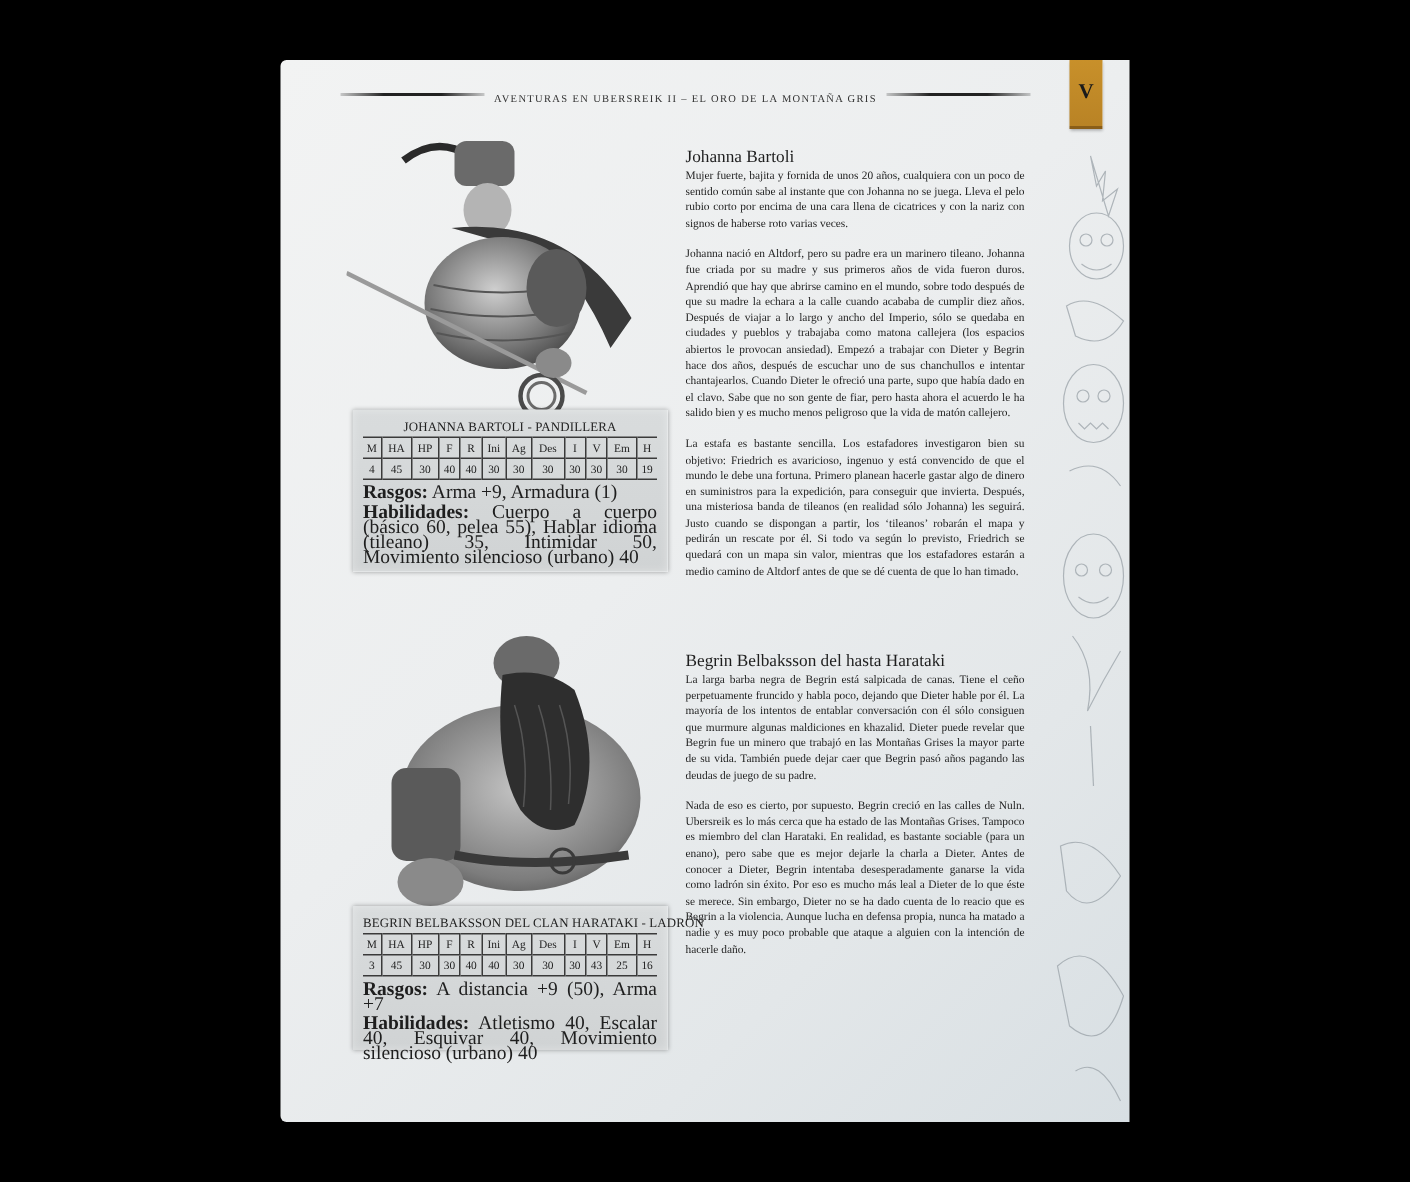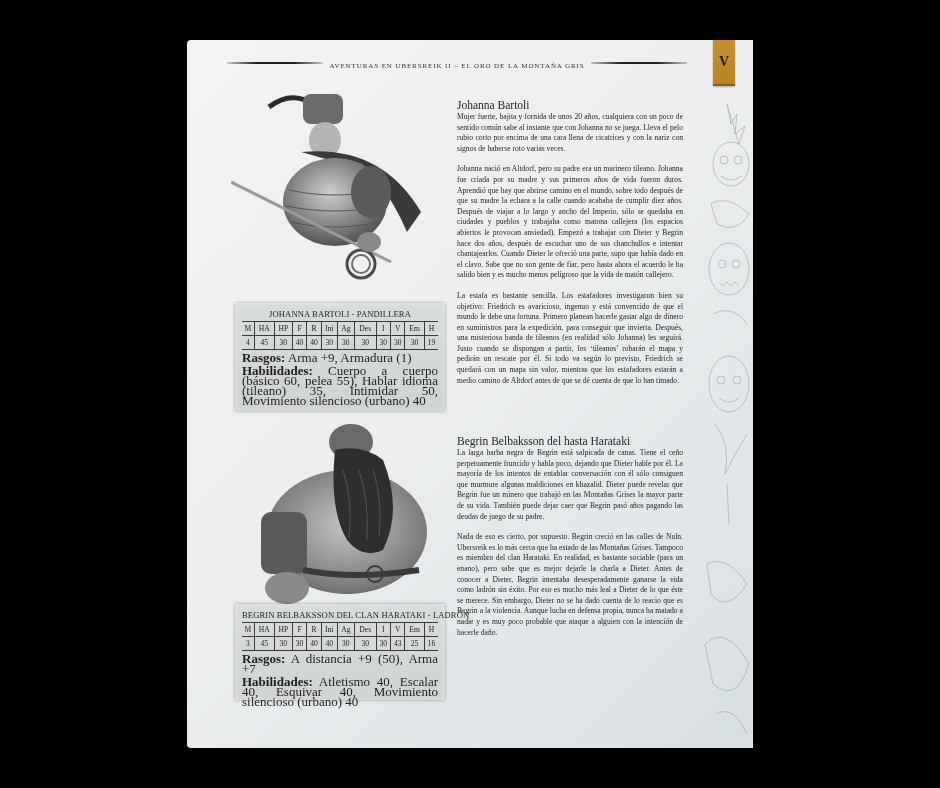--- a/index.html
+++ b/index.html
@@ -80,21 +80,21 @@
     
     .stat-block {
       position: absolute;
       left: 48px;
       width: 210px;
       background: linear-gradient(180deg, #d9dcdd, #d0d3d4);
       box-shadow: 0 0 3px rgba(0,0,0,0.35), inset 0 0 6px rgba(255,255,255,0.35);
       padding: 6px 7px 7px 7px;
       box-sizing: border-box;
     }
-    .sb-johanna { top: 263px; height: 108px; }
+    .sb-johanna { top: 233px; height: 108px; }
     .sb-begrin { top: 564px; height: 96px; }
     .sb-title {
       text-align: center;
       font-size: 8.6px;
       letter-spacing: 0.1px;
       text-transform: uppercase;
       margin-bottom: 2px;
       white-space: nowrap;
     }
     .stats {

